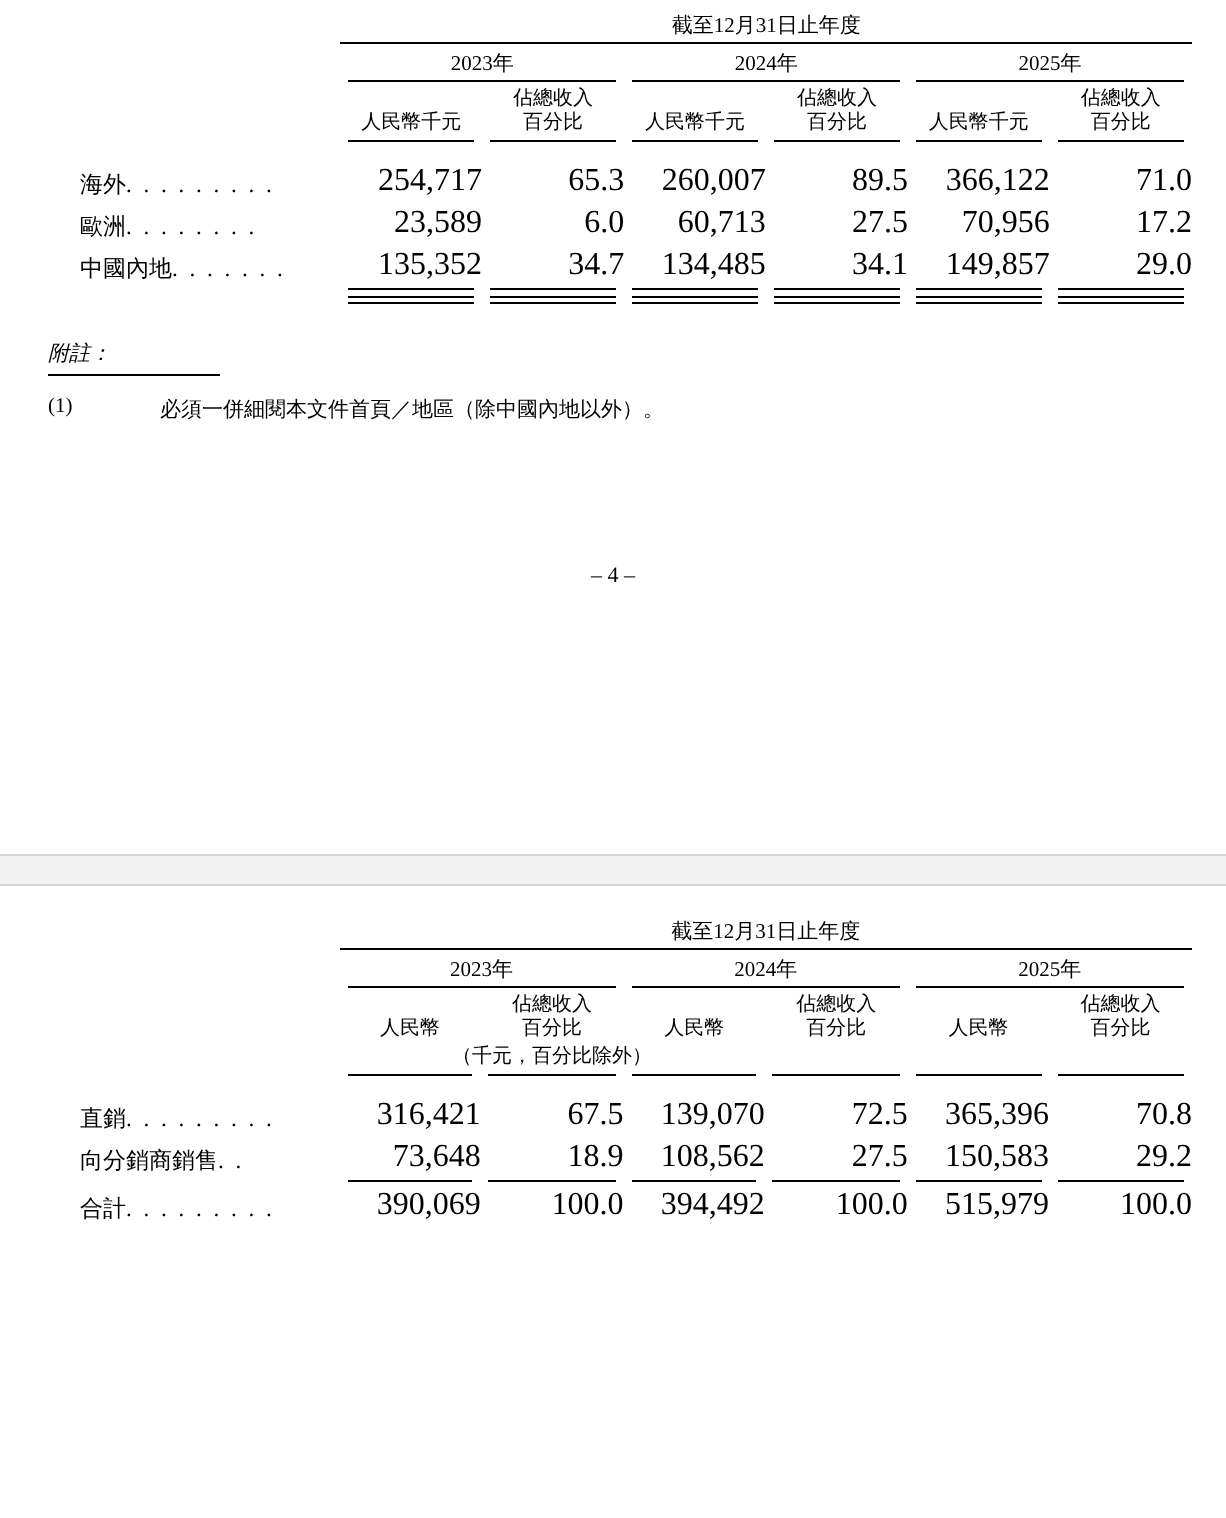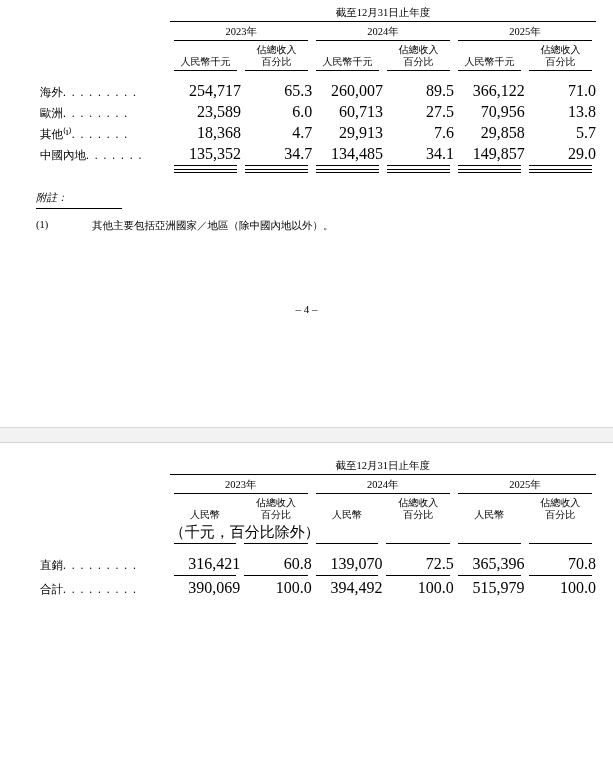--- a/index.html
+++ b/index.html
@@ -68,21 +68,21 @@
     padding-right: 4px;
   }
   .rowlabel .dots {
     letter-spacing: 1.5px;
   }
   .indent1 { padding-left: 22px; }
   .val { font-size: 16px; }
 
   
   .notes {
-    margin-left: 36px;
+    margin-left: 24px;
     margin-top: 18px;
     font-size: 10.5px;
   }
   .notes .nline {
     width: 86px;
     border-top: 1px solid #000;
     margin-bottom: 6px;
   }
   .note-item {
     display: flex;
@@ -127,21 +127,22 @@
     font-size: 12px;
     line-height: 1.72;
     text-align: justify;
     text-indent: 24px;
   }
   .t2-wrap {
     margin-left: 40px;
     margin-top: 16px;
   }
   .unit-note {
-    font-size: 15px;
+    text-align: center;
+    font-size: 10px;
     line-height: 1.2;
   }
 </style>
 </head>
 <body>
 
 <div class="page">
 
   <div class="block-top">
 
@@ -244,32 +245,21 @@
         </tr>
         <tr style="height:21px">
           <td class="rowlabel indent1">
             <span>歐洲</span><span class="dots">. . . . . . . .</span>
           </td>
           <td class="num val">23,589</td>
           <td class="num val">6.0</td>
           <td class="num val">60,713</td>
           <td class="num val">27.5</td>
           <td class="num val">70,956</td>
-          <td class="num val">13.8</td>
-        </tr>
-        <tr style="height:21px">
-          <td class="rowlabel indent1">
-            <span>其他⁽¹⁾</span><span class="dots">. . . . . . .</span>
-          </td>
-          <td class="num val">18,368</td>
-          <td class="num val">4.7</td>
-          <td class="num val">29,913</td>
-          <td class="num val">7.6</td>
-          <td class="num val">29,858</td>
-          <td class="num val">5.7</td>
+          <td class="num val">17.2</td>
         </tr>
         <tr style="height:21px">
           <td class="rowlabel b">
             <span>中國內地</span><span class="dots">. . . . . . .</span>
           </td>
           <td class="num val b">135,352</td>
           <td class="num val b">34.7</td>
           <td class="num val b">134,485</td>
           <td class="num val b">34.1</td>
           <td class="num val b">149,857</td>
@@ -327,21 +317,21 @@
         </tr>
       </tbody>
         </table>
     </div>
 
     <div class="notes">
       <div style="font-style:italic;">附註：</div>
       <div class="nline" style="margin-top:3px;"></div>
       <div class="note-item">
         <div class="note-num">(1)</div>
-        <div>其他主要包括亞洲國家／地區（除中國內地以外）。</div>
+        <div>必須一併細閱本文件首頁／地區（除中國內地以外）。</div>
       </div>
     </div>
 
     <div class="pagenum">– 4 –</div>
   </div>
 
   <div class="page-gap" style="top:427px;"></div>
 
   <div style="position:absolute; left:0; top:443px; width:613px;">
 
@@ -434,25 +424,36 @@
         </tr>
         <tr style="height:8px">
               <td colspan="7"></td>
             </tr>
 
         <tr style="height:21px">
           <td class="rowlabel">
             <span>直銷</span><span class="dots">. . . . . . . . .</span>
           </td>
           <td class="num val">316,421</td>
-          <td class="num val">60.8</td>
+          <td class="num val">67.5</td>
           <td class="num val">139,070</td>
           <td class="num val">72.5</td>
           <td class="num val">365,396</td>
           <td class="num val">70.8</td>
+        </tr>
+        <tr style="height:21px">
+          <td class="rowlabel">
+            <span>向分銷商銷售</span><span class="dots">. .</span>
+          </td>
+          <td class="num val">73,648</td>
+          <td class="num val">18.9</td>
+          <td class="num val">108,562</td>
+          <td class="num val">27.5</td>
+          <td class="num val">150,583</td>
+          <td class="num val">29.2</td>
         </tr>
         <tr>
           <td></td>
           <td style="padding:0">
                 <div class="hrule" style="margin:2px 4px 1px 4px;"></div>
               </td>
           <td style="padding:0">
                 <div class="hrule" style="margin:2px 4px 1px 4px;"></div>
               </td>
           <td style="padding:0">

